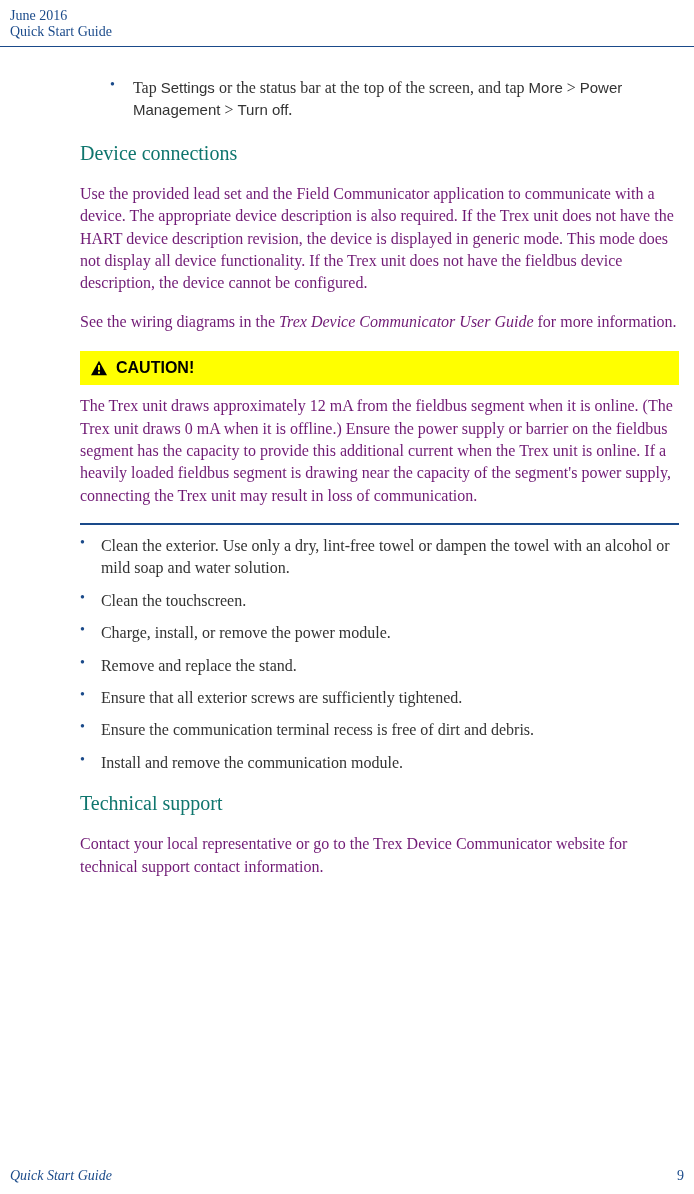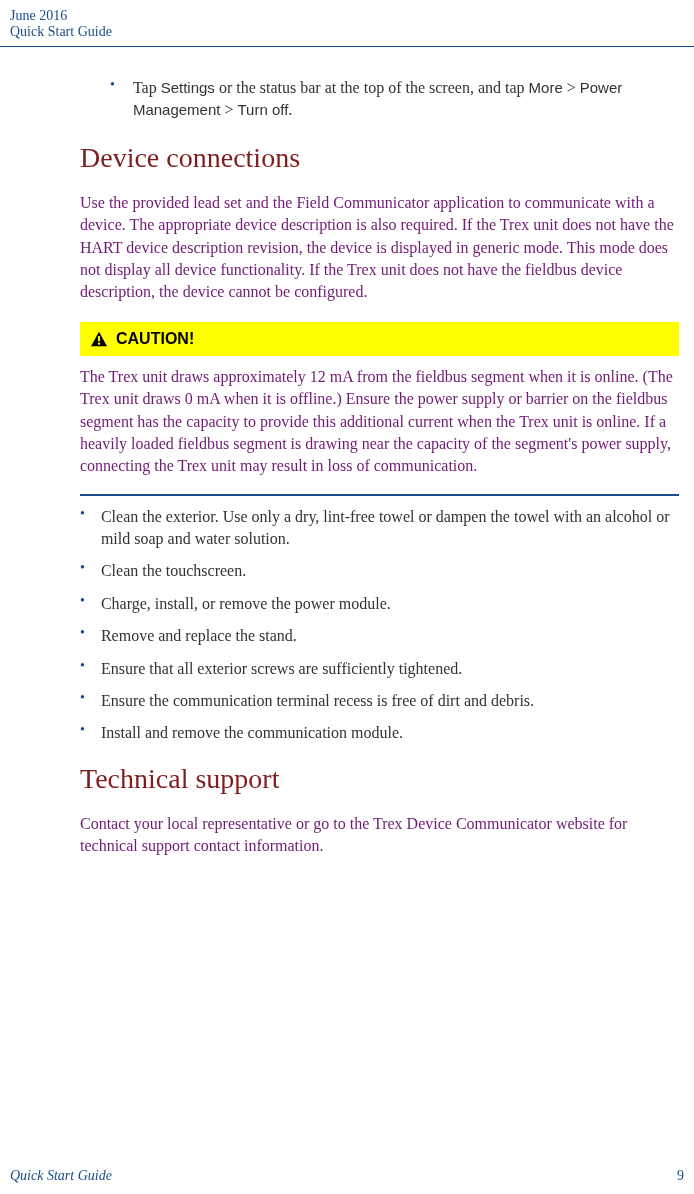--- a/index.html
+++ b/index.html
@@ -41,22 +41,22 @@
       font-size: 16px;
       line-height: 1.4;
       color: #333;
       flex: 1;
     }
     .ui-label {
       font-family: Arial, Helvetica, sans-serif;
       font-size: 15px;
     }
     .section-heading {
-      color: #7f1d1d;
-      font-size: 28px;
+      color: #0f766e;
+      font-size: 20px;
       font-weight: normal;
       margin-top: 18px;
       margin-bottom: 18px;
     }
     .body-text {
       font-size: 16px;
       line-height: 1.4;
       color: #701a75;
       margin-bottom: 16px;
     }
@@ -125,20 +125,23 @@
 
   <div class="bullet-item-top">
     <span class="bullet-mark">•</span>
     <span class="bullet-text">
       <span>Tap </span><span class="ui-label">Settings</span><span> or the status bar at the top of the screen, and tap </span><span class="ui-label">More</span><span> &gt; </span><span class="ui-label">Power Management</span><span> &gt; </span><span class="ui-label">Turn off</span><span>.</span>
     </span>
   </div>
 
   <h2 class="section-heading">Device connections</h2>
   <p class="body-text">Use the provided lead set and the Field Communicator application to communicate with a device. The appropriate device description is also required. If the Trex unit does not have the HART device description revision, the device is displayed in generic mode. This mode does not display all device functionality. If the Trex unit does not have the fieldbus device description, the device cannot be configured.</p>
+  <p class="body-text">
+    <span>See the wiring diagrams in the </span><span class="italic">Trex Device Communicator User Guide</span><span> for more information.</span>
+  </p>
 
   <div class="caution-block">
     <div class="caution-header">
       <svg class="caution-icon" viewBox="0 0 24 22">
         <path d="M12 1 L23 21 L1 21 Z" fill="#000"></path>
         <rect x="10.6" y="7" width="2.8" height="7" fill="#ffff00"></rect>
         <rect x="10.6" y="16" width="2.8" height="2.8" fill="#ffff00"></rect>
       </svg>
       <span class="caution-label">CAUTION!</span>
     </div>

